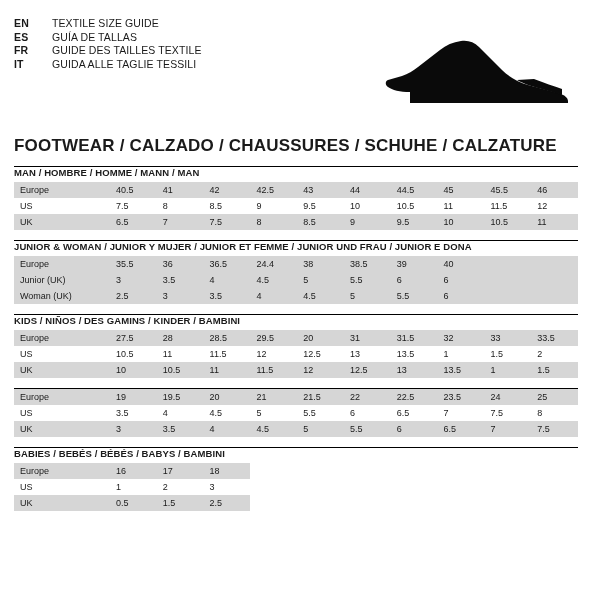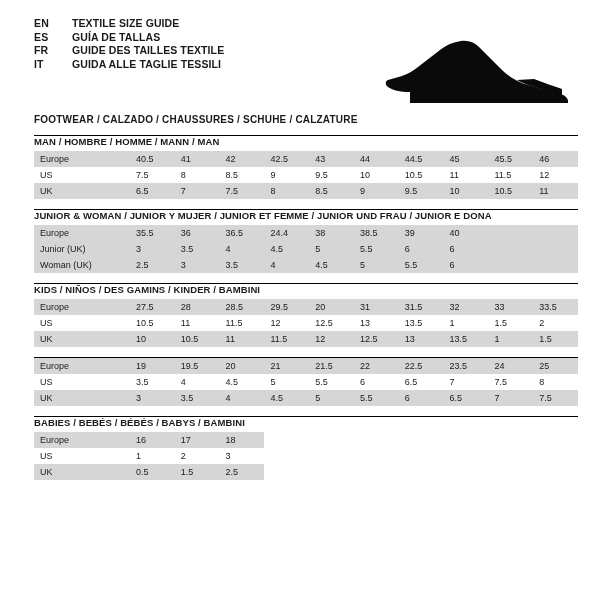--- a/index.html
+++ b/index.html
@@ -12,21 +12,21 @@
     background: #ffffff;
     font-family: "Liberation Sans", sans-serif;
     color: #1a1a1a;
     -webkit-font-smoothing: antialiased;
   }
   .page {
     position: relative;
     width: 600px;
     height: 600px;
     box-sizing: border-box;
-    padding: 18px 22px 0 34px;
+    padding: 18px 22px 0 14px;
   }
 
   
   .header {
     position: relative;
     height: 92px;
   }
   .lang-table {
     border-collapse: collapse;
     font-size: 10.5px;
@@ -36,35 +36,35 @@
     padding: 0 0 3px 0;
     vertical-align: top;
     white-space: nowrap;
   }
   .lang-code {
     width: 38px;
     font-weight: bold;
     letter-spacing: .2px;
   }
   .lang-name {
-    font-weight: bold;
+    font-weight: normal;
     letter-spacing: .1px;
   }
 
   .shoe-wrap {
     position: absolute;
     top: 22px;
     right: 6px;
     width: 190px;
     height: 66px;
   }
 
   .category-title {
-    margin-top: 4px;
-    font-size: 10px;
+    margin-top: 26px;
+    font-size: 17px;
     font-weight: bold;
     letter-spacing: .2px;
   }
 
   
   .section {
     margin-top: 10px;
   }
   .section-title {
     font-size: 9.5px;

